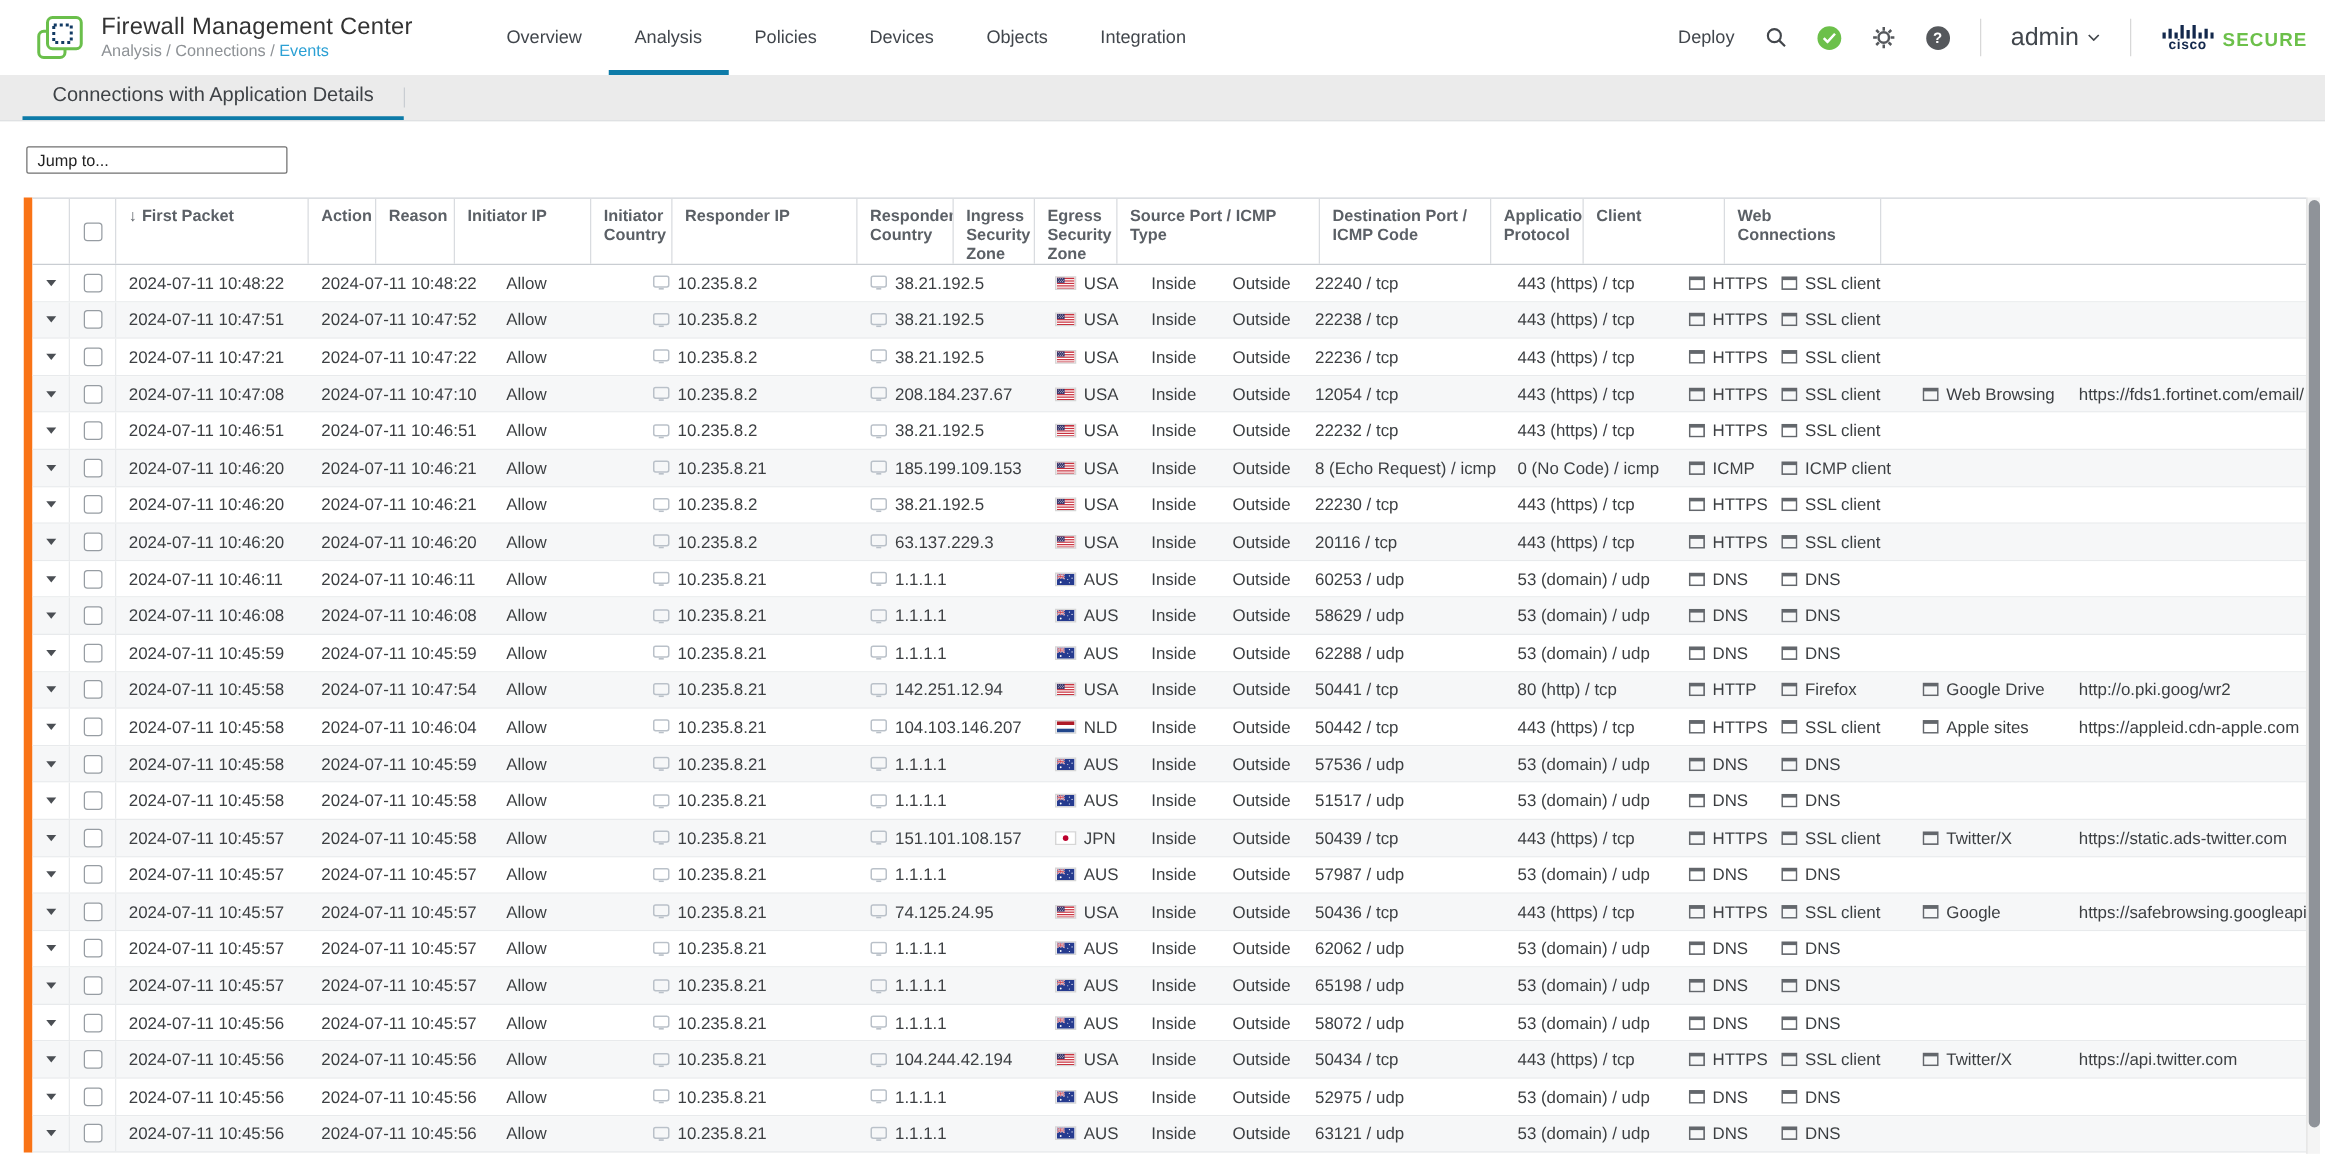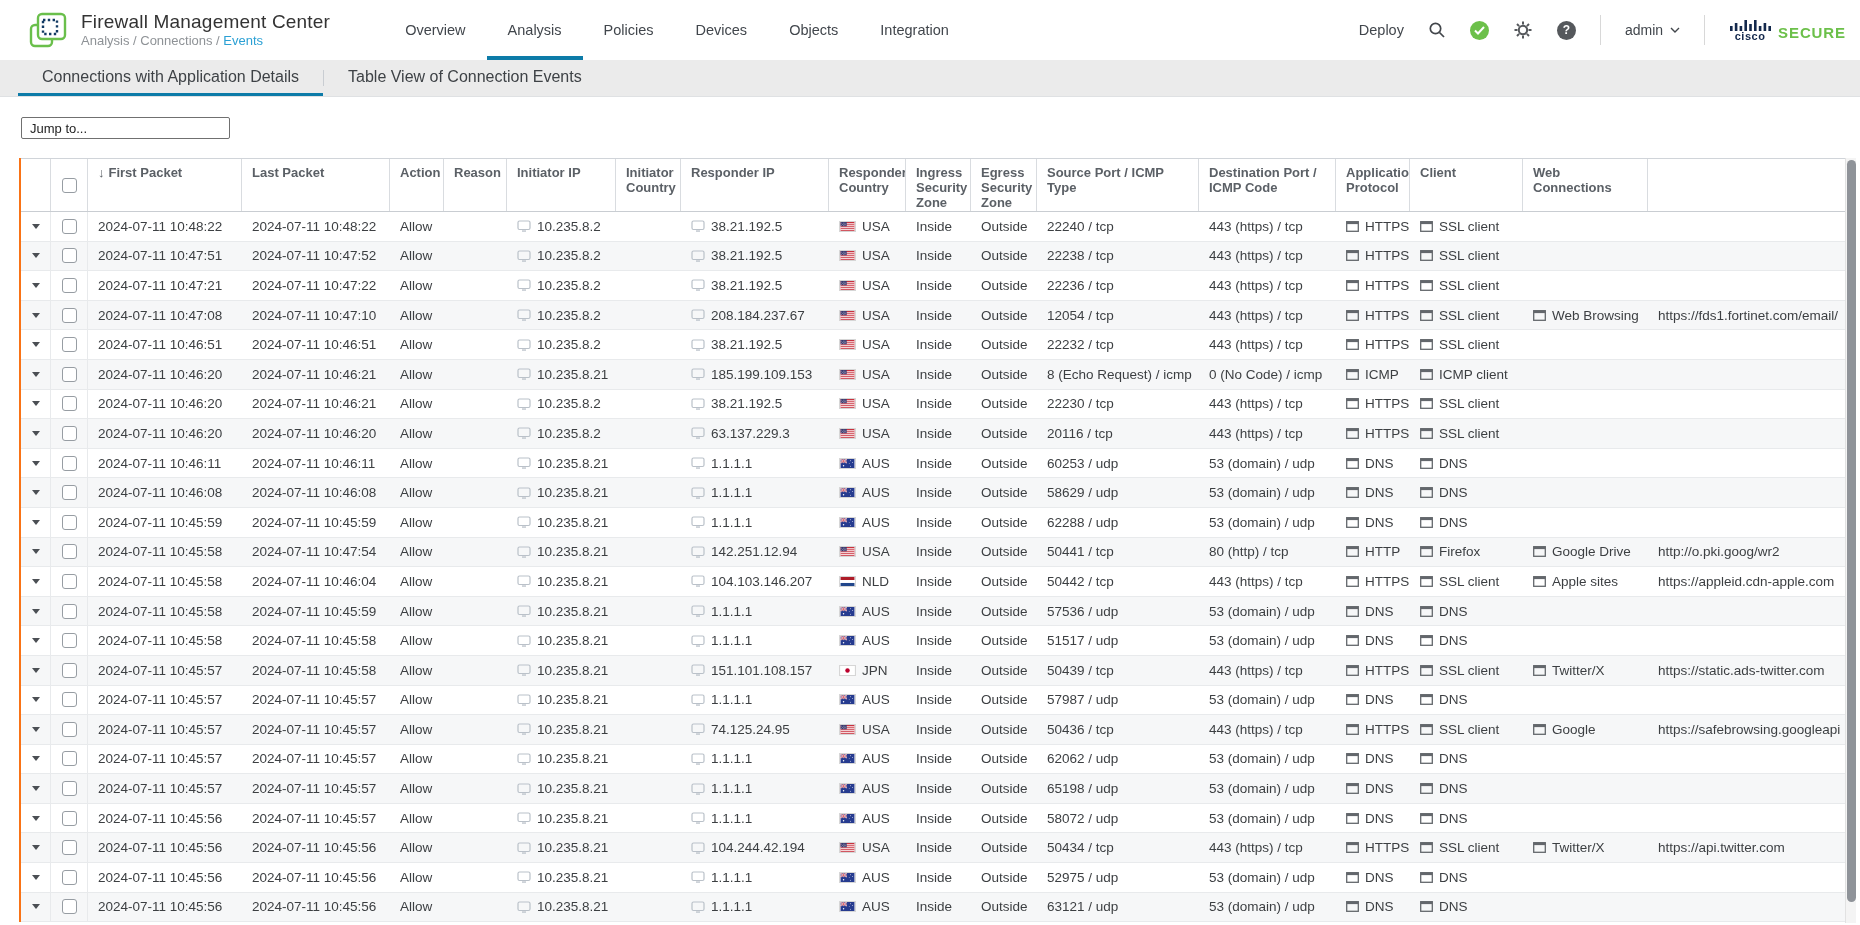--- a/index.html
+++ b/index.html
@@ -19,21 +19,21 @@
     font-size:14.5px; color:#41464c; cursor:pointer; border-bottom:4px solid transparent; padding-top:4px; }
   .nav-item.active { border-bottom-color:#0d7ba8; }
   .header-right { margin-left:auto; display:flex; align-items:center; gap:24px; }
   .deploy { font-size:14.5px; color:#41464c; }
   .icon-btn { display:flex; align-items:center; }
   .health { width:19px; height:19px; border-radius:50%; background:#6cc04a;
     display:flex; align-items:center; justify-content:center; }
   .help { width:19px; height:19px; border-radius:50%; background:#55585c; color:#fff;
     font-size:12px; font-weight:bold; display:flex; align-items:center; justify-content:center; }
   .vsep { width:1px; height:30px; background:#d8d8d8; }
-  .user-menu { display:flex; align-items:center; gap:7px; font-size:14px; color:#41464c; }
+  .user-menu { display:flex; align-items:center; gap:7px; font-size:20px; color:#41464c; }
   .brand { display:flex; align-items:flex-end; gap:7px; }
   .cisco-block { display:flex; flex-direction:column; align-items:center; }
   .cisco-word { font-size:11px; font-weight:bold; color:#13284c; letter-spacing:.5px; margin-top:-1px; }
   .secure-word { font-size:15px; font-weight:bold; color:#6cc04a; letter-spacing:.9px; padding-bottom:1px; }
 
   
   .tab-bar { position:absolute; left:0; top:60px; width:1860px; height:37px;
     background:#ebebeb; display:flex; align-items:stretch; padding-left:18px;
     border-bottom:1px solid #dfe1e3; }
   .tab { display:flex; align-items:center; padding:0 24px; font-size:16px;
@@ -41,21 +41,21 @@
   .tab.active { border-bottom-color:#0d7ba8; }
   .tabsep { width:1px; height:16px; background:#c9cdd2; align-self:center; }
 
   
   .jump-to { position:absolute; left:21px; top:117px; width:209px; height:22px;
     border:1px solid #707070; border-radius:2px; background:#fff; display:flex;
     align-items:center; padding:0 8px; font-size:13px; color:#222; cursor:pointer; }
 
   
   .fmc-table { position:absolute; left:19px; top:158px; width:1826px;
-    border-left:2px solid #f97316; }
+    border-left:7px solid #f97316; }
   .thead { display:flex; height:54px; background:#fff; font-size:13px; font-weight:bold;
     color:#5b6066; border-top:1px solid #d0d4d9; border-bottom:1px solid #c9cdd2; }
   .hcell { border-right:1px solid #d9dce0; padding:6px 6px 0 10px; line-height:15px;
     overflow:hidden; }
   .hcell.center, .cell.center { display:flex; align-items:center; justify-content:center; padding:0; }
   .sort { margin-right:4px; font-weight:normal; }
   .trow { display:flex; height:29.6px; align-items:stretch; font-size:13.5px;
     background:#fff; border-bottom:1px solid #e8eaec;justify-content:space-between; }
   .trow.alt { background:#f6f7f8; }
   .cell { display:flex; align-items:center; padding-left:10px; white-space:nowrap;
@@ -147,33 +147,31 @@
         <div class="cisco-word">cisco</div>
       </div>
       <div class="secure-word">SECURE</div>
     </div>
   </div>
 </div>
 
 <div class="tab-bar">
   <div class="tab active">Connections with Application Details</div>
   <div class="tabsep"></div>
-  <div class="tab">Table View of Connection Events</div>
 </div>
 
 <div class="jump-to">Jump to...</div>
 
 <div class="fmc-table">
   <div class="thead" id="thead">
       <div class="hcell c0 center"></div>
       <div class="hcell c1 center">
         <span class="cb"></span>
       </div>
       <div class="hcell c2"><span class="sort">↓</span><span>First Packet</span></div>
-      <div class="hcell c3"><span>Last Packet</span></div>
       <div class="hcell c4"><span>Action</span></div>
       <div class="hcell c5"><span>Reason</span></div>
       <div class="hcell c6"><span>Initiator IP</span></div>
       <div class="hcell c7"><span>Initiator Country</span></div>
       <div class="hcell c8"><span>Responder IP</span></div>
       <div class="hcell c9"><span>Responder Country</span></div>
       <div class="hcell c10"><span>Ingress Security Zone</span></div>
       <div class="hcell c11"><span>Egress Security Zone</span></div>
       <div class="hcell c12"><span>Source Port / ICMP Type</span></div>
       <div class="hcell c13"><span>Destination Port / ICMP Code</span></div>

